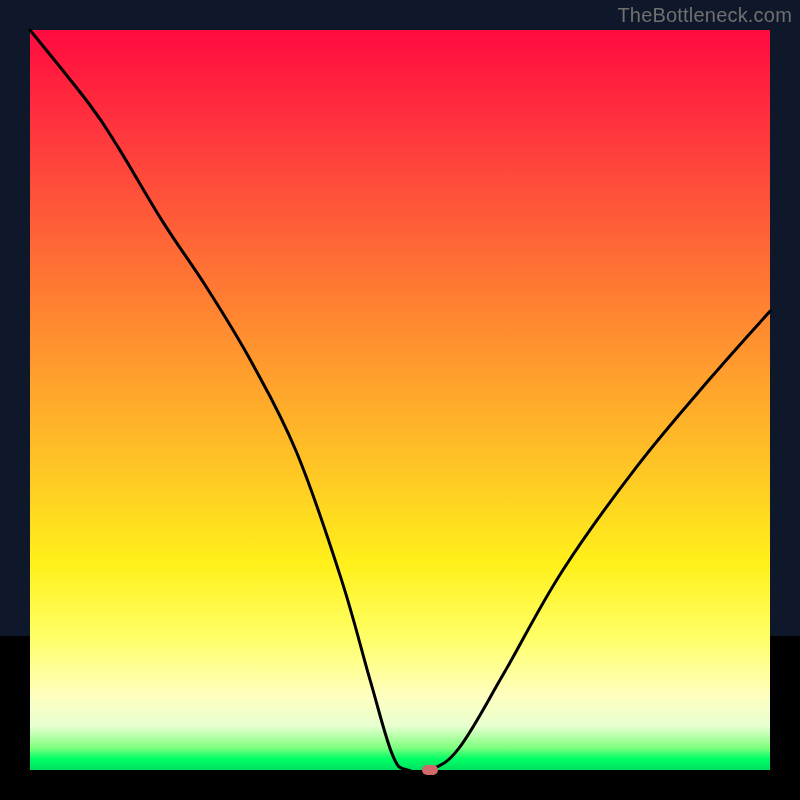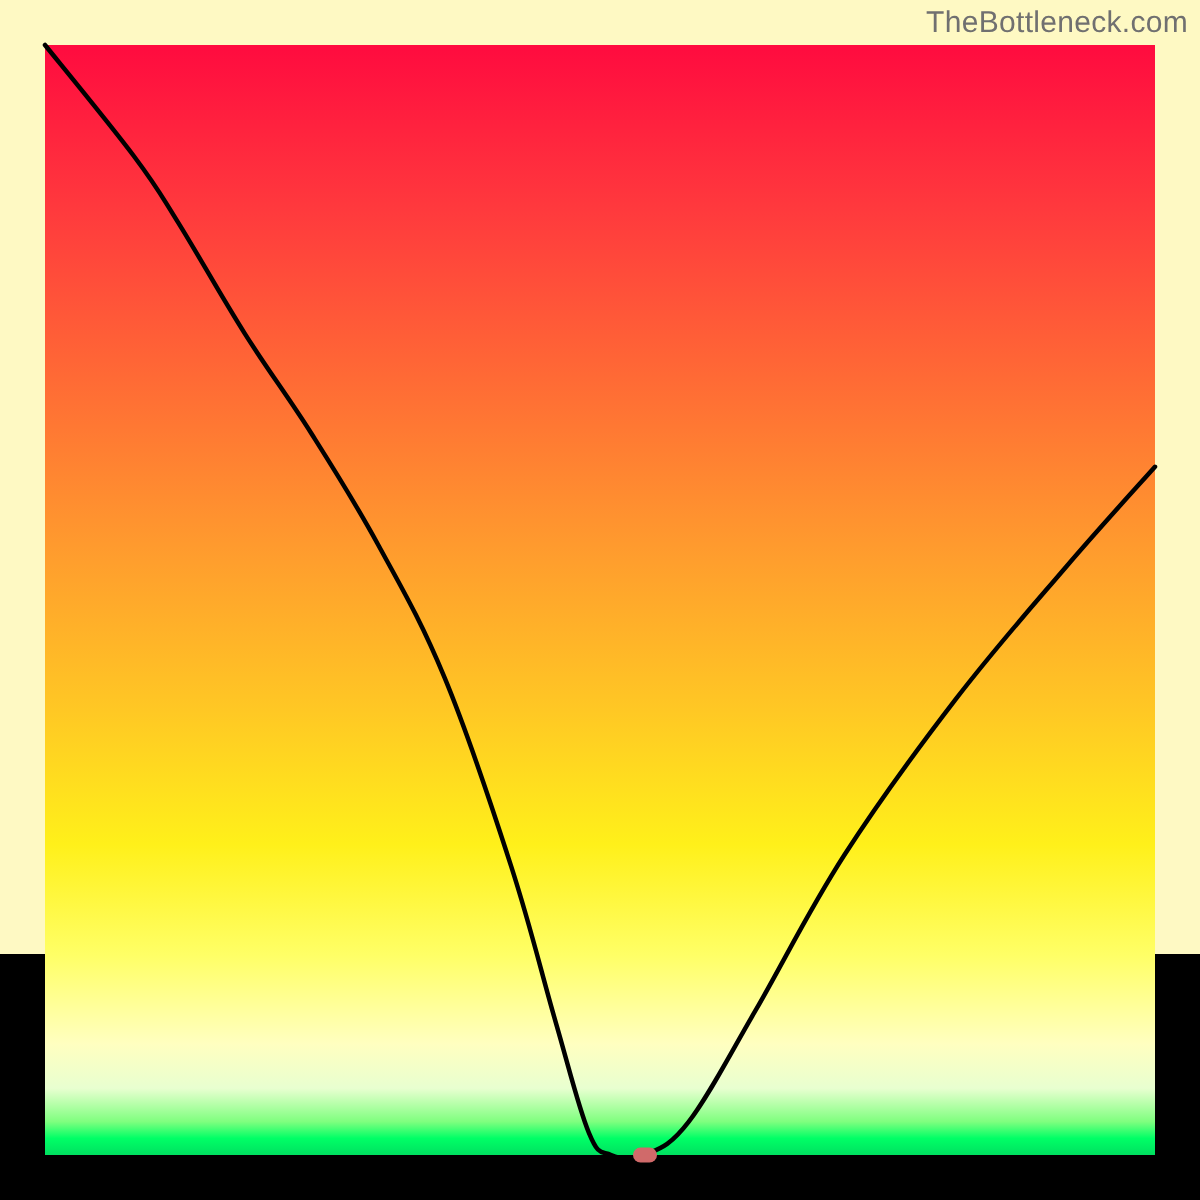--- a/index.html
+++ b/index.html
@@ -8,21 +8,21 @@
     width: 800px;
     height: 800px;
     background: #000;
     overflow: hidden;
     font-family: Arial, Helvetica, sans-serif;
   }
   .frame {
     position: relative;
     width: 800px;
     height: 636px;
-    background: #fef9c3;
+    background: #0f172a;
   }
   .plot-area {
     position: absolute;
     left: 30px;
     top: 30px;
     width: 740px;
     height: 740px;
     
     background: linear-gradient(
       to bottom,

